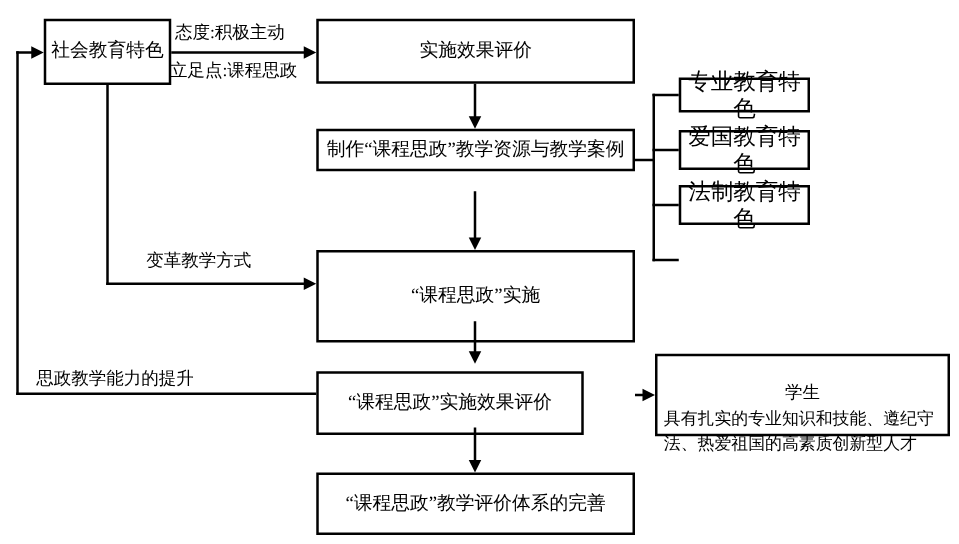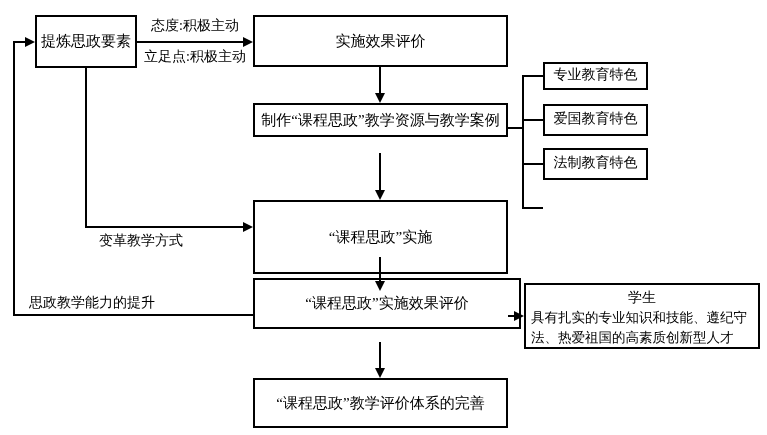--- a/index.html
+++ b/index.html
@@ -6,64 +6,64 @@
   #canvas{
     position:relative;width:767px;height:435px;background:#ffffff;
     font-family:"Liberation Serif","DejaVu Serif",serif;color:#000;
     overflow:hidden;
   }
   .box{
     position:absolute;border:2px solid #000;background:#fff;box-sizing:border-box;
     display:flex;align-items:center;justify-content:center;text-align:center;
     font-size:15px;line-height:1.25;
   }
-  .feature{font-size:14px;font-family:Liberation Mono, monospace;}
+  .feature{font-size:18px;}
   .line{position:absolute;background:#000;}
   .edge-label{
-    position:absolute;font-size:14px;white-space:nowrap;text-align:center;
+    position:absolute;font-size:14px;white-space:nowrap;text-align:left;
     background:transparent;
   }
   .arrow-right{
     position:absolute;width:0;height:0;
     border-top:5px solid transparent;border-bottom:5px solid transparent;
     border-left:10px solid #000;
   }
   .arrow-down{
     position:absolute;width:0;height:0;
     border-left:5px solid transparent;border-right:5px solid transparent;
     border-top:10px solid #000;
   }
   .students-box{
     position:absolute;border:2px solid #000;background:#fff;box-sizing:border-box;
-    padding:3px 5px;font-size:13.5px;line-height:1.45;text-align:left;
+    padding:20px 5px;font-size:13.5px;line-height:1.45;text-align:left;
   }
   .students-title{text-align:center;font-size:14px;}
 </style>
 </head>
 <body>
 
 <div id="canvas">
 
   <div class="box" style="left:35px;top:15px;width:102px;height:53px;">
-    <span>提炼思政要素</span>
+    <span>社会教育特色</span>
   </div>
 
   <div class="box" style="left:253px;top:15px;width:255px;height:52px;">
     <span>实施效果评价</span>
   </div>
 
   <div class="box" style="left:253px;top:103px;width:255px;height:34px;">
     <span>制作“课程思政”教学资源与教学案例</span>
   </div>
 
   <div class="box" style="left:253px;top:200px;width:255px;height:74px;">
     <span>“课程思政”实施</span>
   </div>
 
-  <div class="box" style="left:253px;top:278px;width:268px;height:51px;">
+  <div class="box" style="left:253px;top:297px;width:214px;height:51px;">
     <span>“课程思政”实施效果评价</span>
   </div>
 
   <div class="box" style="left:253px;top:378px;width:255px;height:50px;align-items:center;">
     <span>“课程思政”教学评价体系的完善</span>
   </div>
 
   <div class="students-box" style="left:524px;top:283px;width:236px;height:66px;">
     <div class="students-title">学生</div>
     <div>具有扎实的专业知识和技能、遵纪守法、热爱祖国的高素质创新型人才</div>
@@ -75,41 +75,41 @@
   <div class="box feature" style="left:543px;top:148px;width:105px;height:32px;">
     <span>法制教育特色</span>
   </div>
   <div class="box feature" style="left:543px;top:104px;width:105px;height:32px;">
     <span>爱国教育特色</span>
   </div>
 
   <div class="line" style="left:137px;top:41px;width:108px;height:2px;"></div>
   <div class="arrow-right" style="left:243px;top:37px;"></div>
   <div class="edge-label" style="left:140px;top:17px;width:110px;">态度:积极主动</div>
-  <div class="edge-label" style="left:136px;top:48px;width:118px;">立足点:积极主动</div>
+  <div class="edge-label" style="left:136px;top:48px;width:118px;">立足点:课程思政</div>
 
   <div class="line" style="left:379px;top:67px;width:2px;height:27px;"></div>
   <div class="arrow-down" style="left:375px;top:93px;"></div>
 
   <div class="line" style="left:379px;top:153px;width:2px;height:38px;"></div>
   <div class="arrow-down" style="left:375px;top:190px;"></div>
 
   <div class="line" style="left:379px;top:257px;width:2px;height:25px;"></div>
   <div class="arrow-down" style="left:375px;top:281px;"></div>
 
   <div class="line" style="left:379px;top:342px;width:2px;height:27px;"></div>
   <div class="arrow-down" style="left:375px;top:368px;"></div>
 
   <div class="line" style="left:508px;top:315px;width:8px;height:2px;"></div>
   <div class="arrow-right" style="left:514px;top:311px;"></div>
 
   <div class="line" style="left:85px;top:68px;width:2px;height:160px;"></div>
   <div class="line" style="left:85px;top:226px;width:160px;height:2px;"></div>
   <div class="arrow-right" style="left:243px;top:222px;"></div>
-  <div class="edge-label" style="left:96px;top:200px;width:90px;margin-top:32px;">变革教学方式</div>
+  <div class="edge-label" style="left:117px;top:200px;width:90px;">变革教学方式</div>
 
   <div class="line" style="left:13px;top:314px;width:240px;height:2px;"></div>
   <div class="line" style="left:13px;top:41px;width:2px;height:275px;"></div>
   <div class="line" style="left:13px;top:41px;width:13px;height:2px;"></div>
   <div class="arrow-right" style="left:25px;top:37px;"></div>
   <div class="edge-label" style="left:25px;top:294px;width:130px;text-align:right;">思政教学能力的提升</div>
 
   <div class="line" style="left:508px;top:127px;width:16px;height:2px;"></div>
   <div class="line" style="left:522px;top:75px;width:2px;height:134px;"></div>
   <div class="line" style="left:522px;top:75px;width:21px;height:2px;"></div>

